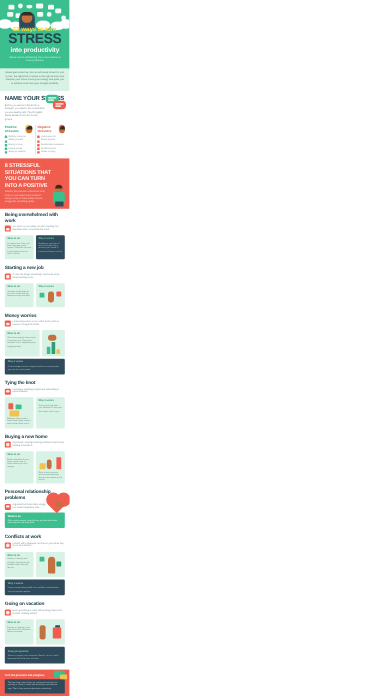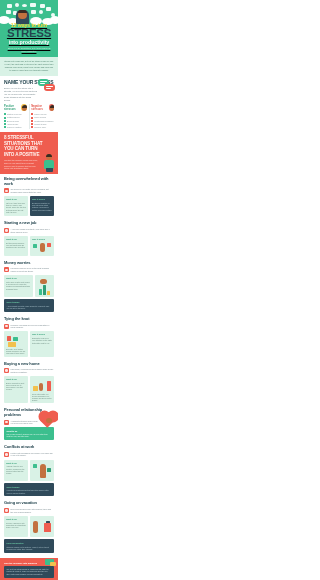--- a/index.html
+++ b/index.html
@@ -52,21 +52,21 @@
     background:#3a2a22; border-radius:4px 4px 0 0; z-index:6;
   }
   .hero-wave {
     position: absolute;
     left:0; right:0; top:15px; height:7px;
     z-index: 2;
   }
   .hero-wave i {
     position:absolute; background:#fff; border-radius:50%;
   }
-  .title-wrap { position: relative; z-index: 7; text-align:center; margin-top:1px;text-decoration:underline; }
+  .title-wrap { position: relative; z-index: 7; text-align:center; margin-top:1px; }
   .t1 {
     color: #f5d93b;
     font-size: 5.2px;
     font-weight: bold;
     letter-spacing: -0.1px;
     line-height: 6px;
   }
   .t2 {
     color: #24454f;
     font-size: 11.5px;

